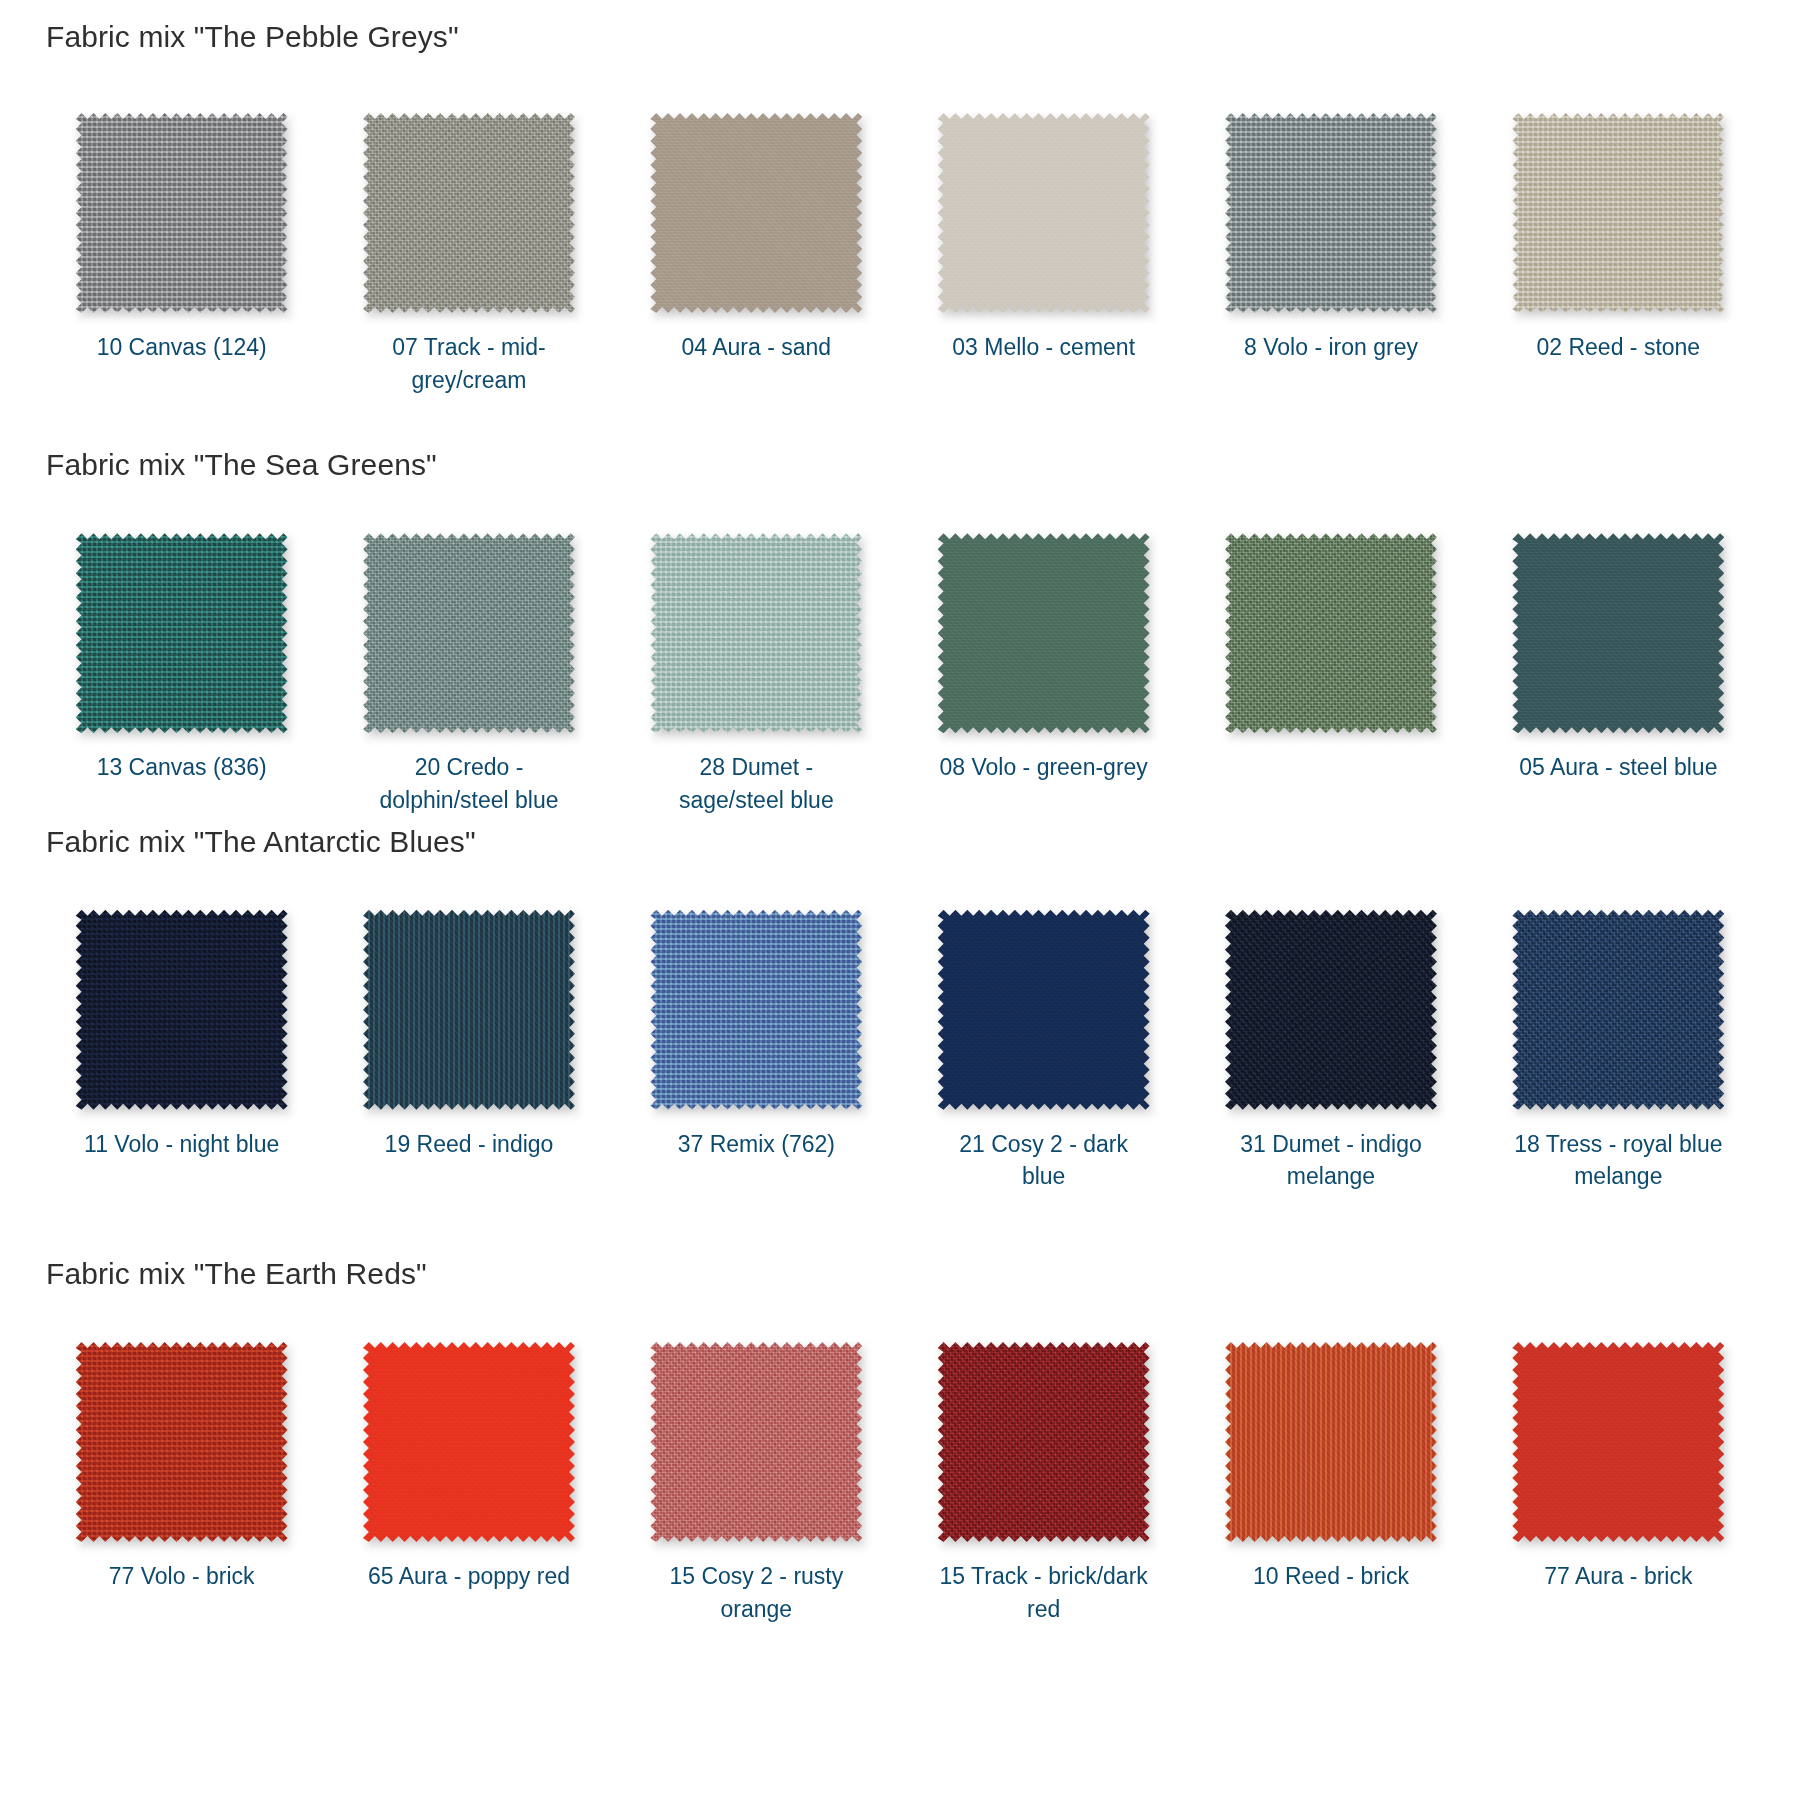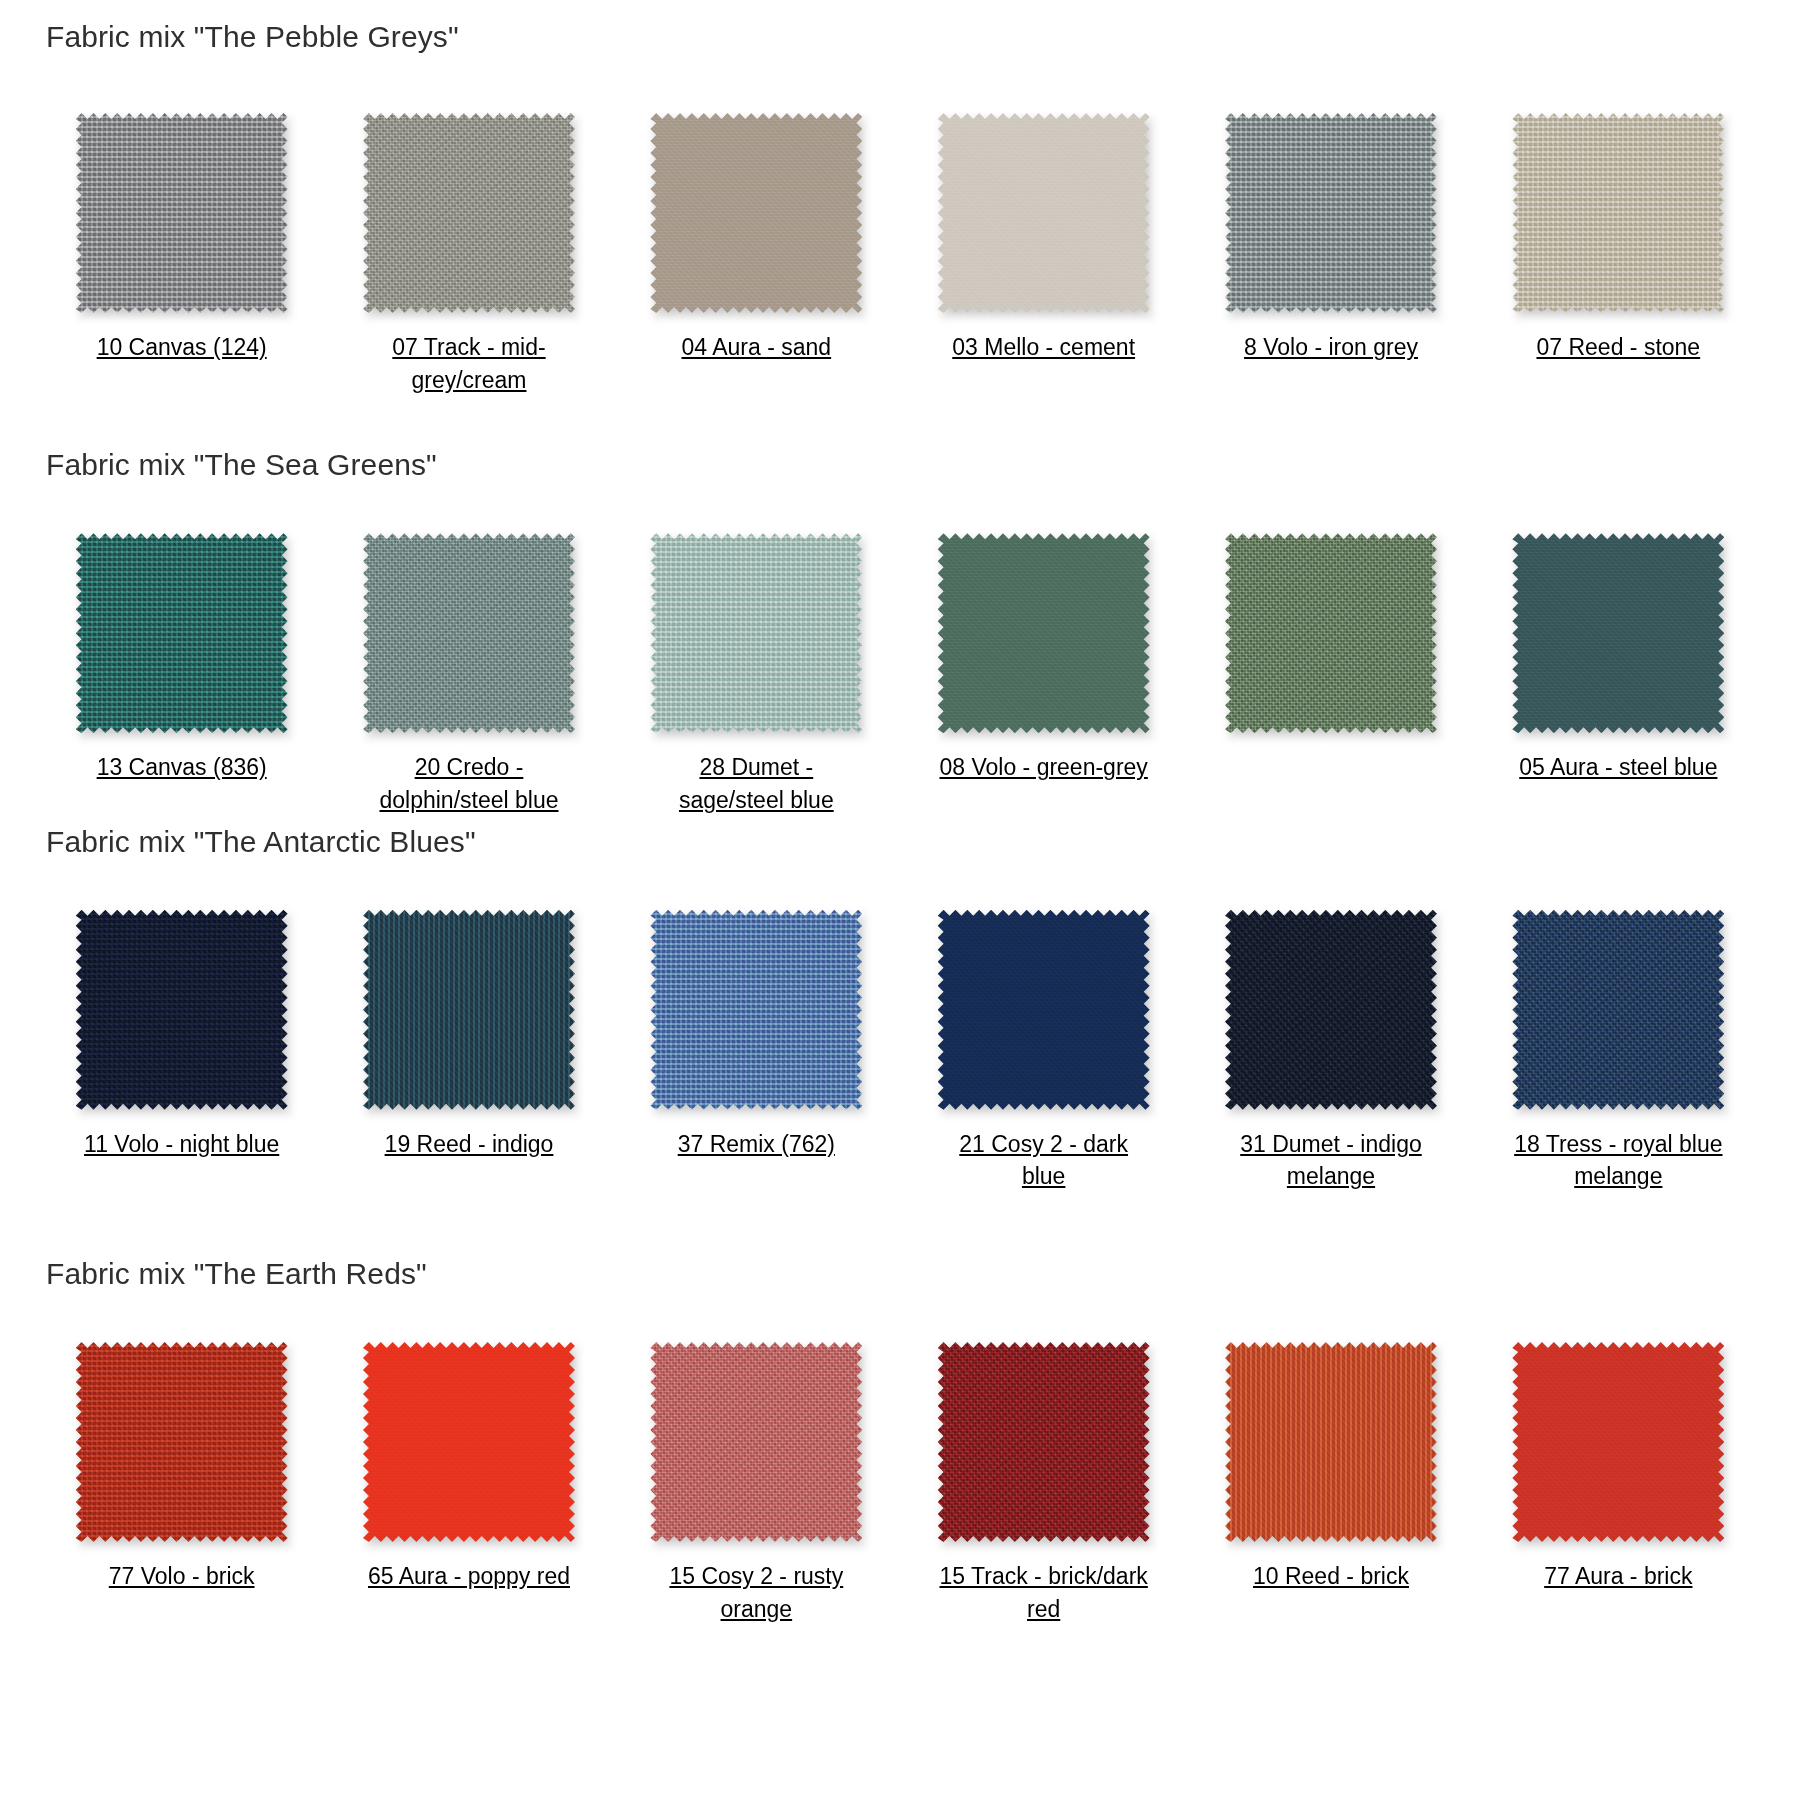--- a/index.html
+++ b/index.html
@@ -131,23 +131,22 @@
   .tex-rib::before {
     background-image:
       repeating-linear-gradient(90deg, rgba(255,255,255,0.26) 0 2px, rgba(0,0,0,0.22) 2px 5px);
   }
 
   .swatch-label {
     margin-top: 18px;
     font-size: 23px;
     line-height: 1.42;
     text-align: center;
-    color: #000000;
+    color: #0c4a6e;
     max-width: 215px;
-    text-decoration: underline;
   }
 
   
   .block-pebble   { padding-top: 20px; }
   .block-pebble   .section-title { margin: 0 0 60px 0; }
   .block-sea      { margin-top: 52px; }
   .block-sea      .section-title { margin: 0 0 52px 0; }
   .block-antarctic{ margin-top: 8px; }
   .block-antarctic .section-title { margin: 0 0 52px 0; }
   .block-earth    { margin-top: 64px; }
@@ -188,21 +187,21 @@
         <div class="swatch-cell">
           <div class="swatch-wrap">
             <div class="swatch tex-coarse" style="background-color: rgb(139, 148, 149);"></div>
           </div>
           <div class="swatch-label">8 Volo - iron grey</div>
         </div>
         <div class="swatch-cell">
           <div class="swatch-wrap">
             <div class="swatch tex-coarse" style="background-color: rgb(194, 188, 171);"></div>
           </div>
-          <div class="swatch-label">07 Reed - stone</div>
+          <div class="swatch-label">02 Reed - stone</div>
         </div>
       </div>
     </section>
     <section class="fabric-block block-sea">
       <h2 class="section-title">Fabric mix "The Sea Greens"</h2>
       <div class="swatch-row">
         <div class="swatch-cell">
           <div class="swatch-wrap">
             <div class="swatch tex-coarse" style="background-color: rgb(43, 107, 101);"></div>
           </div>

